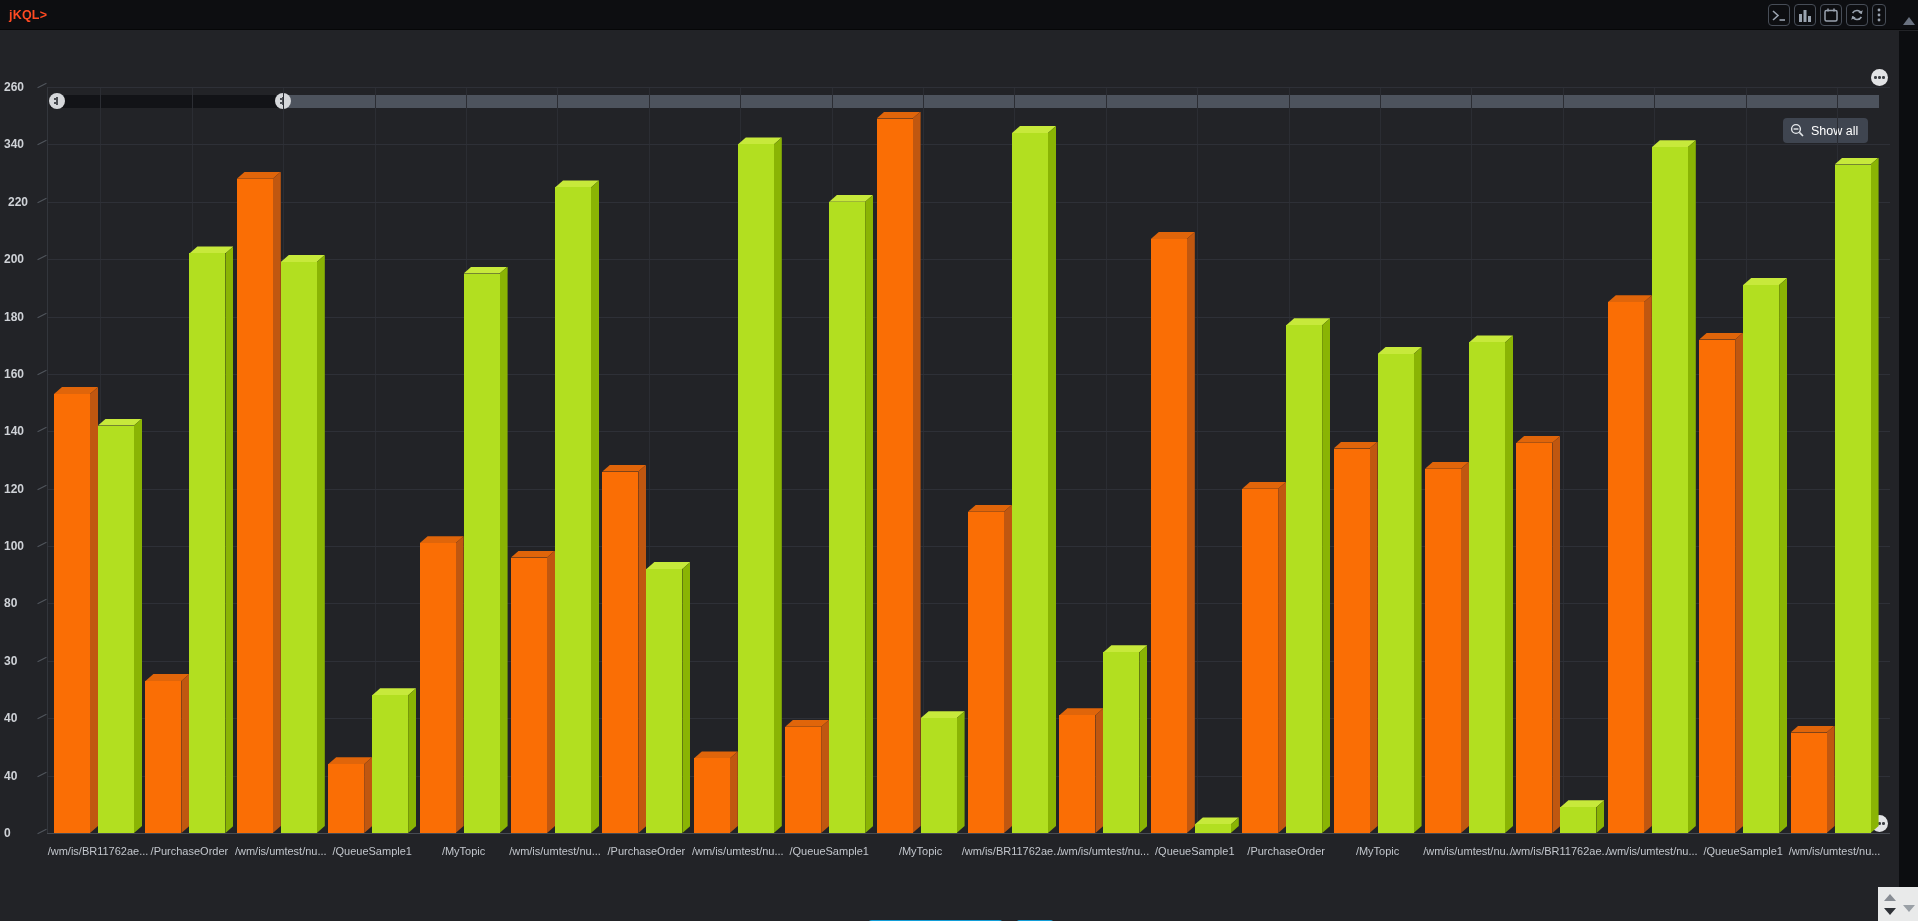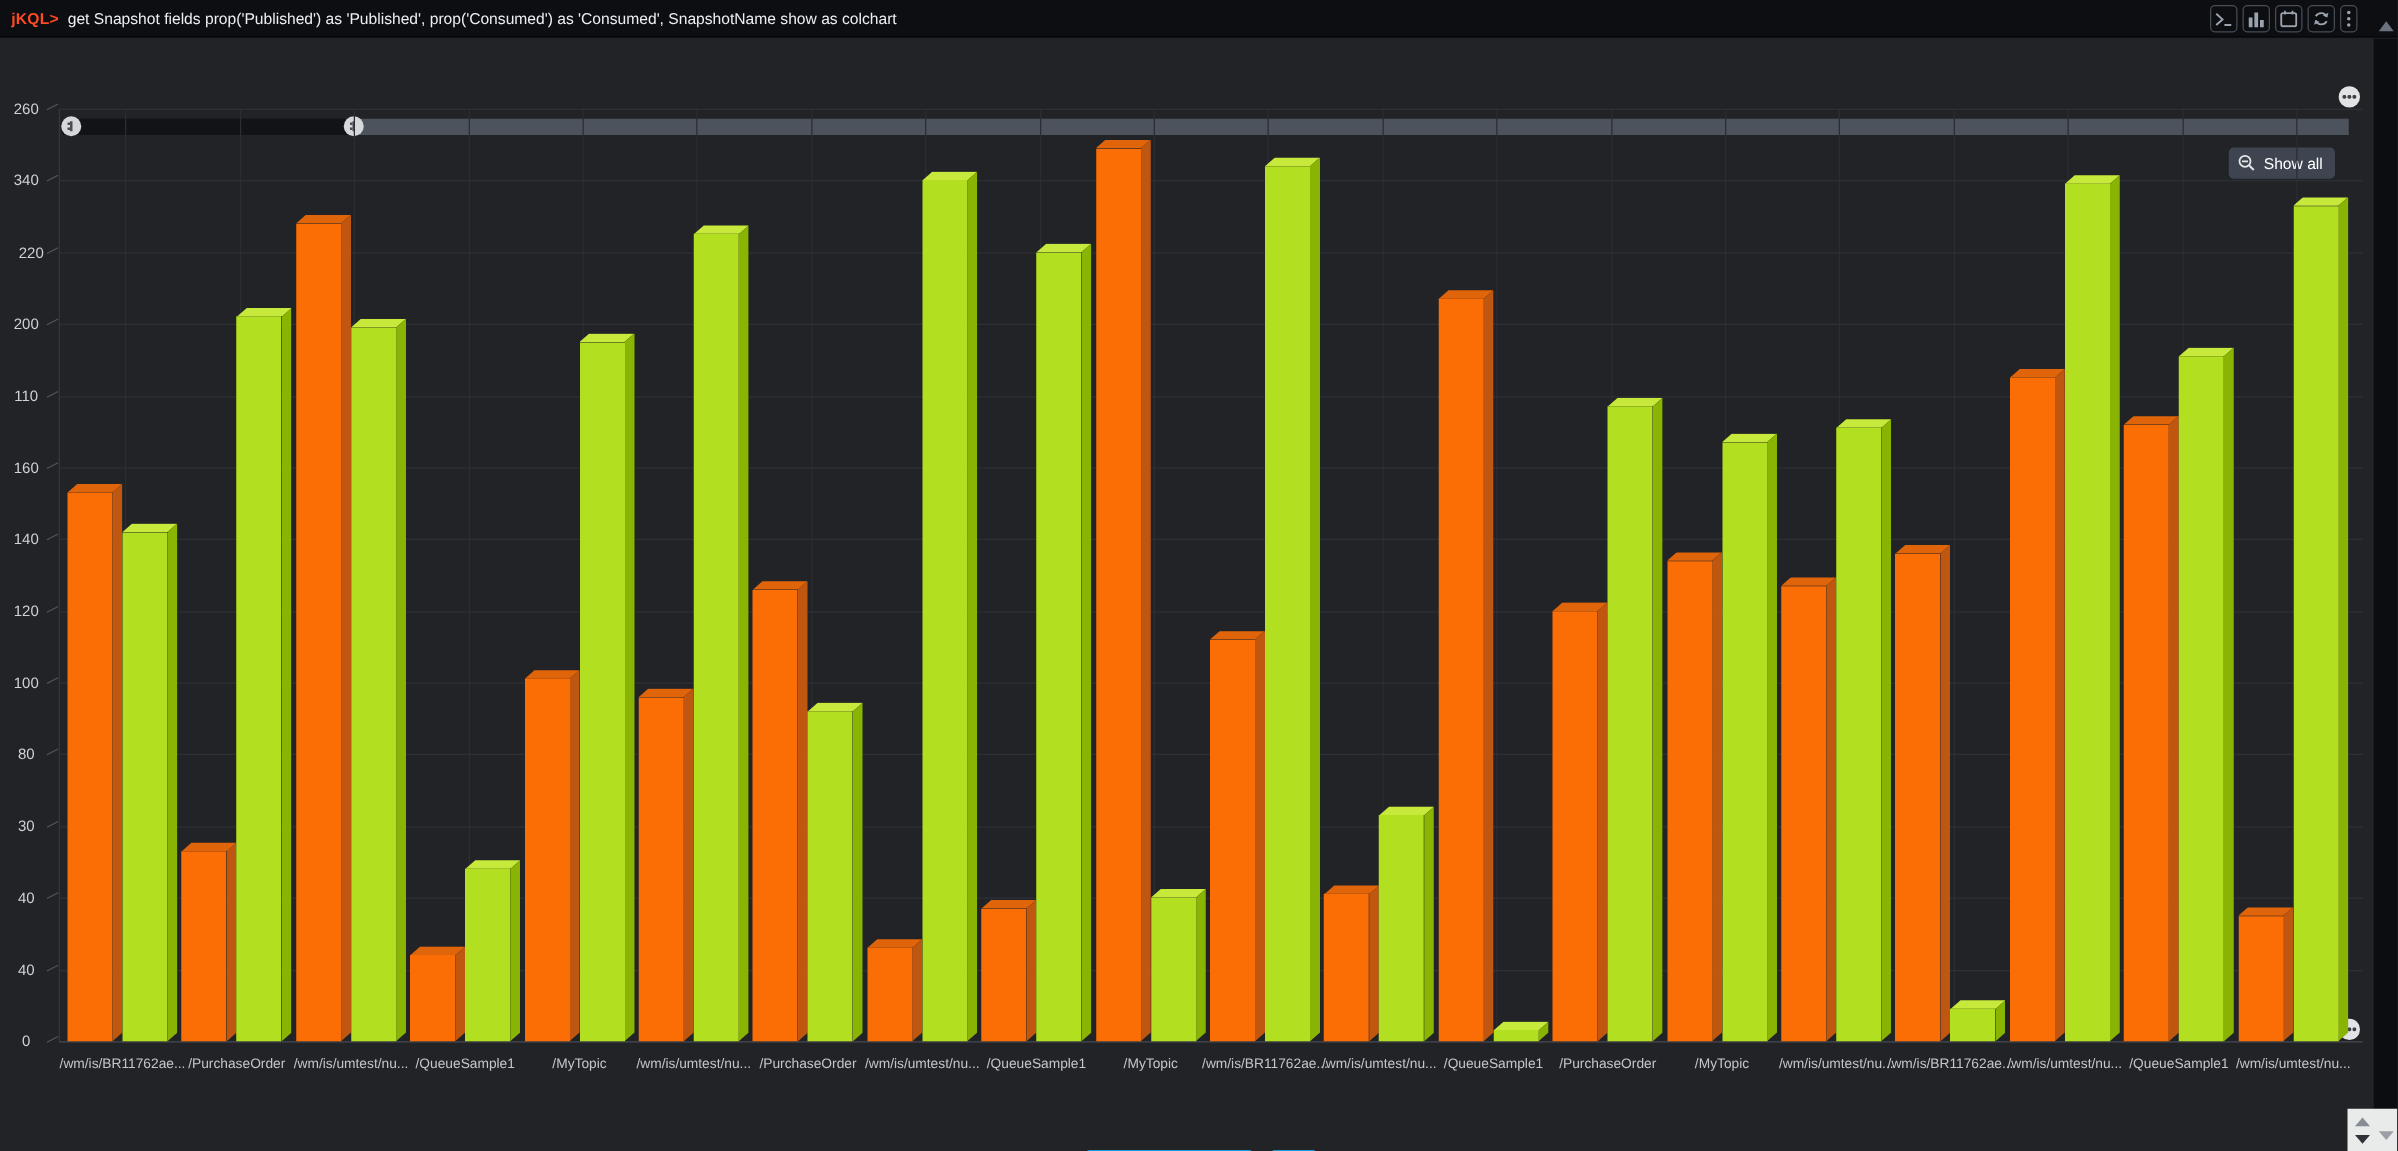--- a/index.html
+++ b/index.html
@@ -32,21 +32,21 @@
   .more-circle{position:absolute;width:17px;height:17px;border-radius:50%;background:#e2e3e5;
                display:flex;align-items:center;justify-content:center;gap:1.5px;}
   .more-circle i{width:2.4px;height:2.4px;border-radius:50%;background:#3c3f44;display:block;}
 
   
   .showall{position:absolute;left:1783px;top:87px;height:25px;padding:0 10px 0 7px;border-radius:4px;
            background:#3f4550;color:#fff;font-size:12.5px;display:flex;align-items:center;gap:6px;border:none;}
 
   
   #plot{position:absolute;left:0;top:0;width:1898px;height:890px;}
-  .ylab{position:absolute;color:#cfd2d7;font-size:12px;text-align:center;width:34px;}
+  .ylab{position:absolute;color:#cfd2d7;font-size:12px;text-align:left;width:34px;font-weight:bold;}
   .xlab{position:absolute;color:#c2c6cc;font-size:11px;text-align:center;white-space:nowrap;}
   .gridh{position:absolute;height:1px;background:#2e3037;}
   .gridv{position:absolute;width:1px;background:#2b2d33;}
   .ytick{position:absolute;width:10px;height:1px;background:#51555d;transform:rotate(-27deg);}
   .axis-title{position:absolute;left:0;top:869px;width:1900px;text-align:center;color:#d8dadd;font-size:12.5px;}
 
   
   .console-btn{position:absolute;left:868px;top:889px;width:135px;height:31px;border:none;border-radius:4px;
                background:#129fd9;color:#fff;font-size:14.5px;display:flex;align-items:center;justify-content:center;gap:10px;
                font-family:"Liberation Sans",sans-serif;}
@@ -62,21 +62,20 @@
   .tri-dn-c{left:1884px;top:908px;border-left:6px solid transparent;border-right:6px solid transparent;border-top:7px solid #2e3136;}
   .tri-dn-c2{left:1903px;top:905px;border-left:6px solid transparent;border-right:6px solid transparent;border-top:7px solid #9aa0a6;}
 </style>
 </head>
 <body>
 
 <div class="screen">
 
   <div class="topbar">
     <span class="prompt">jKQL&gt;</span>
-    <span class="query">get Snapshot fields prop('Published') as 'Published', prop('Consumed') as 'Consumed', SnapshotName show as colchart</span>
     <div class="topbar-icons">
       <button class="icon-btn">
         <svg width="16" height="13" viewBox="0 0 16 13">
           <path d="M2 2 L7 6.5 L2 11" stroke="#9aa3af" stroke-width="1.6" fill="none"></path>
           <line x1="8.5" y1="11" x2="14" y2="11" stroke="#9aa3af" stroke-width="1.6"></line>
         </svg>
       </button>
       <button class="icon-btn">
         <svg width="14" height="13" viewBox="0 0 14 13">
           <rect x="1" y="5" width="3" height="8" fill="#9aa3af"></rect>
@@ -182,21 +181,21 @@
         <div class="ytick" style="left: 37px; top: 455.72px;"></div>
         <div class="ylab" style="left: 4px; top: 450.72px;">120</div>
         <div class="gridh" style="left: 47px; top: 400.34px; width: 1843px;"></div>
         <div class="ytick" style="left: 37px; top: 398.34px;"></div>
         <div class="ylab" style="left: 4px; top: 393.34px;">140</div>
         <div class="gridh" style="left: 47px; top: 342.96px; width: 1843px;"></div>
         <div class="ytick" style="left: 37px; top: 340.96px;"></div>
         <div class="ylab" style="left: 4px; top: 335.96px;">160</div>
         <div class="gridh" style="left: 47px; top: 285.58px; width: 1843px;"></div>
         <div class="ytick" style="left: 37px; top: 283.58px;"></div>
-        <div class="ylab" style="left: 4px; top: 278.58px;">110</div>
+        <div class="ylab" style="left: 4px; top: 278.58px;">180</div>
         <div class="gridh" style="left: 47px; top: 228.2px; width: 1843px;"></div>
         <div class="ytick" style="left: 37px; top: 226.2px;"></div>
         <div class="ylab" style="left: 4px; top: 221.2px;">200</div>
         <div class="gridh" style="left: 47px; top: 170.82px; width: 1843px;"></div>
         <div class="ytick" style="left: 37px; top: 168.82px;"></div>
         <div class="ylab" style="left: 8px; top: 163.82px;">220</div>
         <div class="gridh" style="left: 47px; top: 113.44px; width: 1843px;"></div>
         <div class="ytick" style="left: 37px; top: 111.44px;"></div>
         <div class="ylab" style="left: 4px; top: 106.44px;">340</div>
         <div class="gridh" style="left: 47px; top: 56.06px; width: 1843px;"></div>

